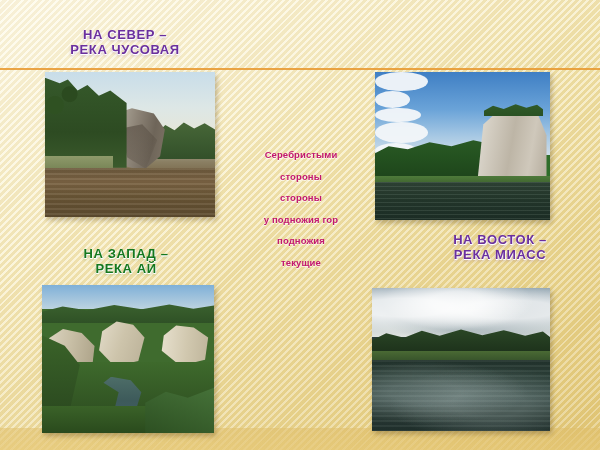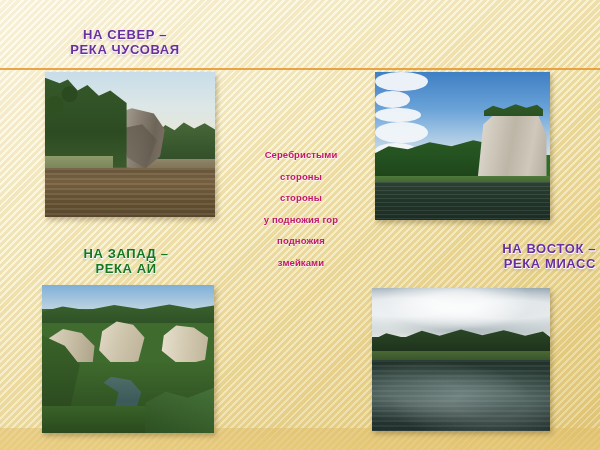--- a/index.html
+++ b/index.html
@@ -47,21 +47,21 @@
     color:#6a2f9e;
     text-shadow:0 1px 0 #ffffff, 1px 1px 1px rgba(255,255,255,.9), 0 2px 3px rgba(120,70,160,.35);
   }
   .title.green{
     color:#15781f;
     text-shadow:0 1px 0 #ffffff, 1px 1px 1px rgba(255,255,255,.9), 0 2px 3px rgba(40,110,40,.30);
   }
   #t-north{ left:30px;  top:27px;  width:190px; }
   #t-south{ left:392px; top:27px;  width:190px; }
   #t-west { left:36px;  top:246px; width:180px; }
-  #t-east { left:404px; top:241px; width:192px;text-align:right; }
+  #t-east { left:404px; top:232px; width:192px; }
 
   
   .photo{
     position:absolute;z-index:4;overflow:hidden;
     box-shadow:2px 3px 5px rgba(90,70,30,.35);
   }
   .photo .sky,.photo .mid,.photo .water,.photo .layer{position:absolute;}
 
   #p-north{ left:45px;  top:72px;  width:170px; height:145px; }
   #p-south{ left:375px; top:72px;  width:175px; height:148px; }
@@ -250,17 +250,17 @@
     <div class="layer e-water"></div>
     <div class="layer e-mirror"></div>
   </div>
 
   <div id="poem">
     <span class="ln">Серебристыми</span>
     <span class="ln">стороны</span>
     <span class="ln">стороны</span>
     <span class="ln">у подножия гор</span>
     <span class="ln">подножия</span>
-    <span class="ln">змейками</span>
+    <span class="ln">текущие</span>
   </div>
 
   <div class="band-bottom"></div>
 </div>
 
 </body></html>

